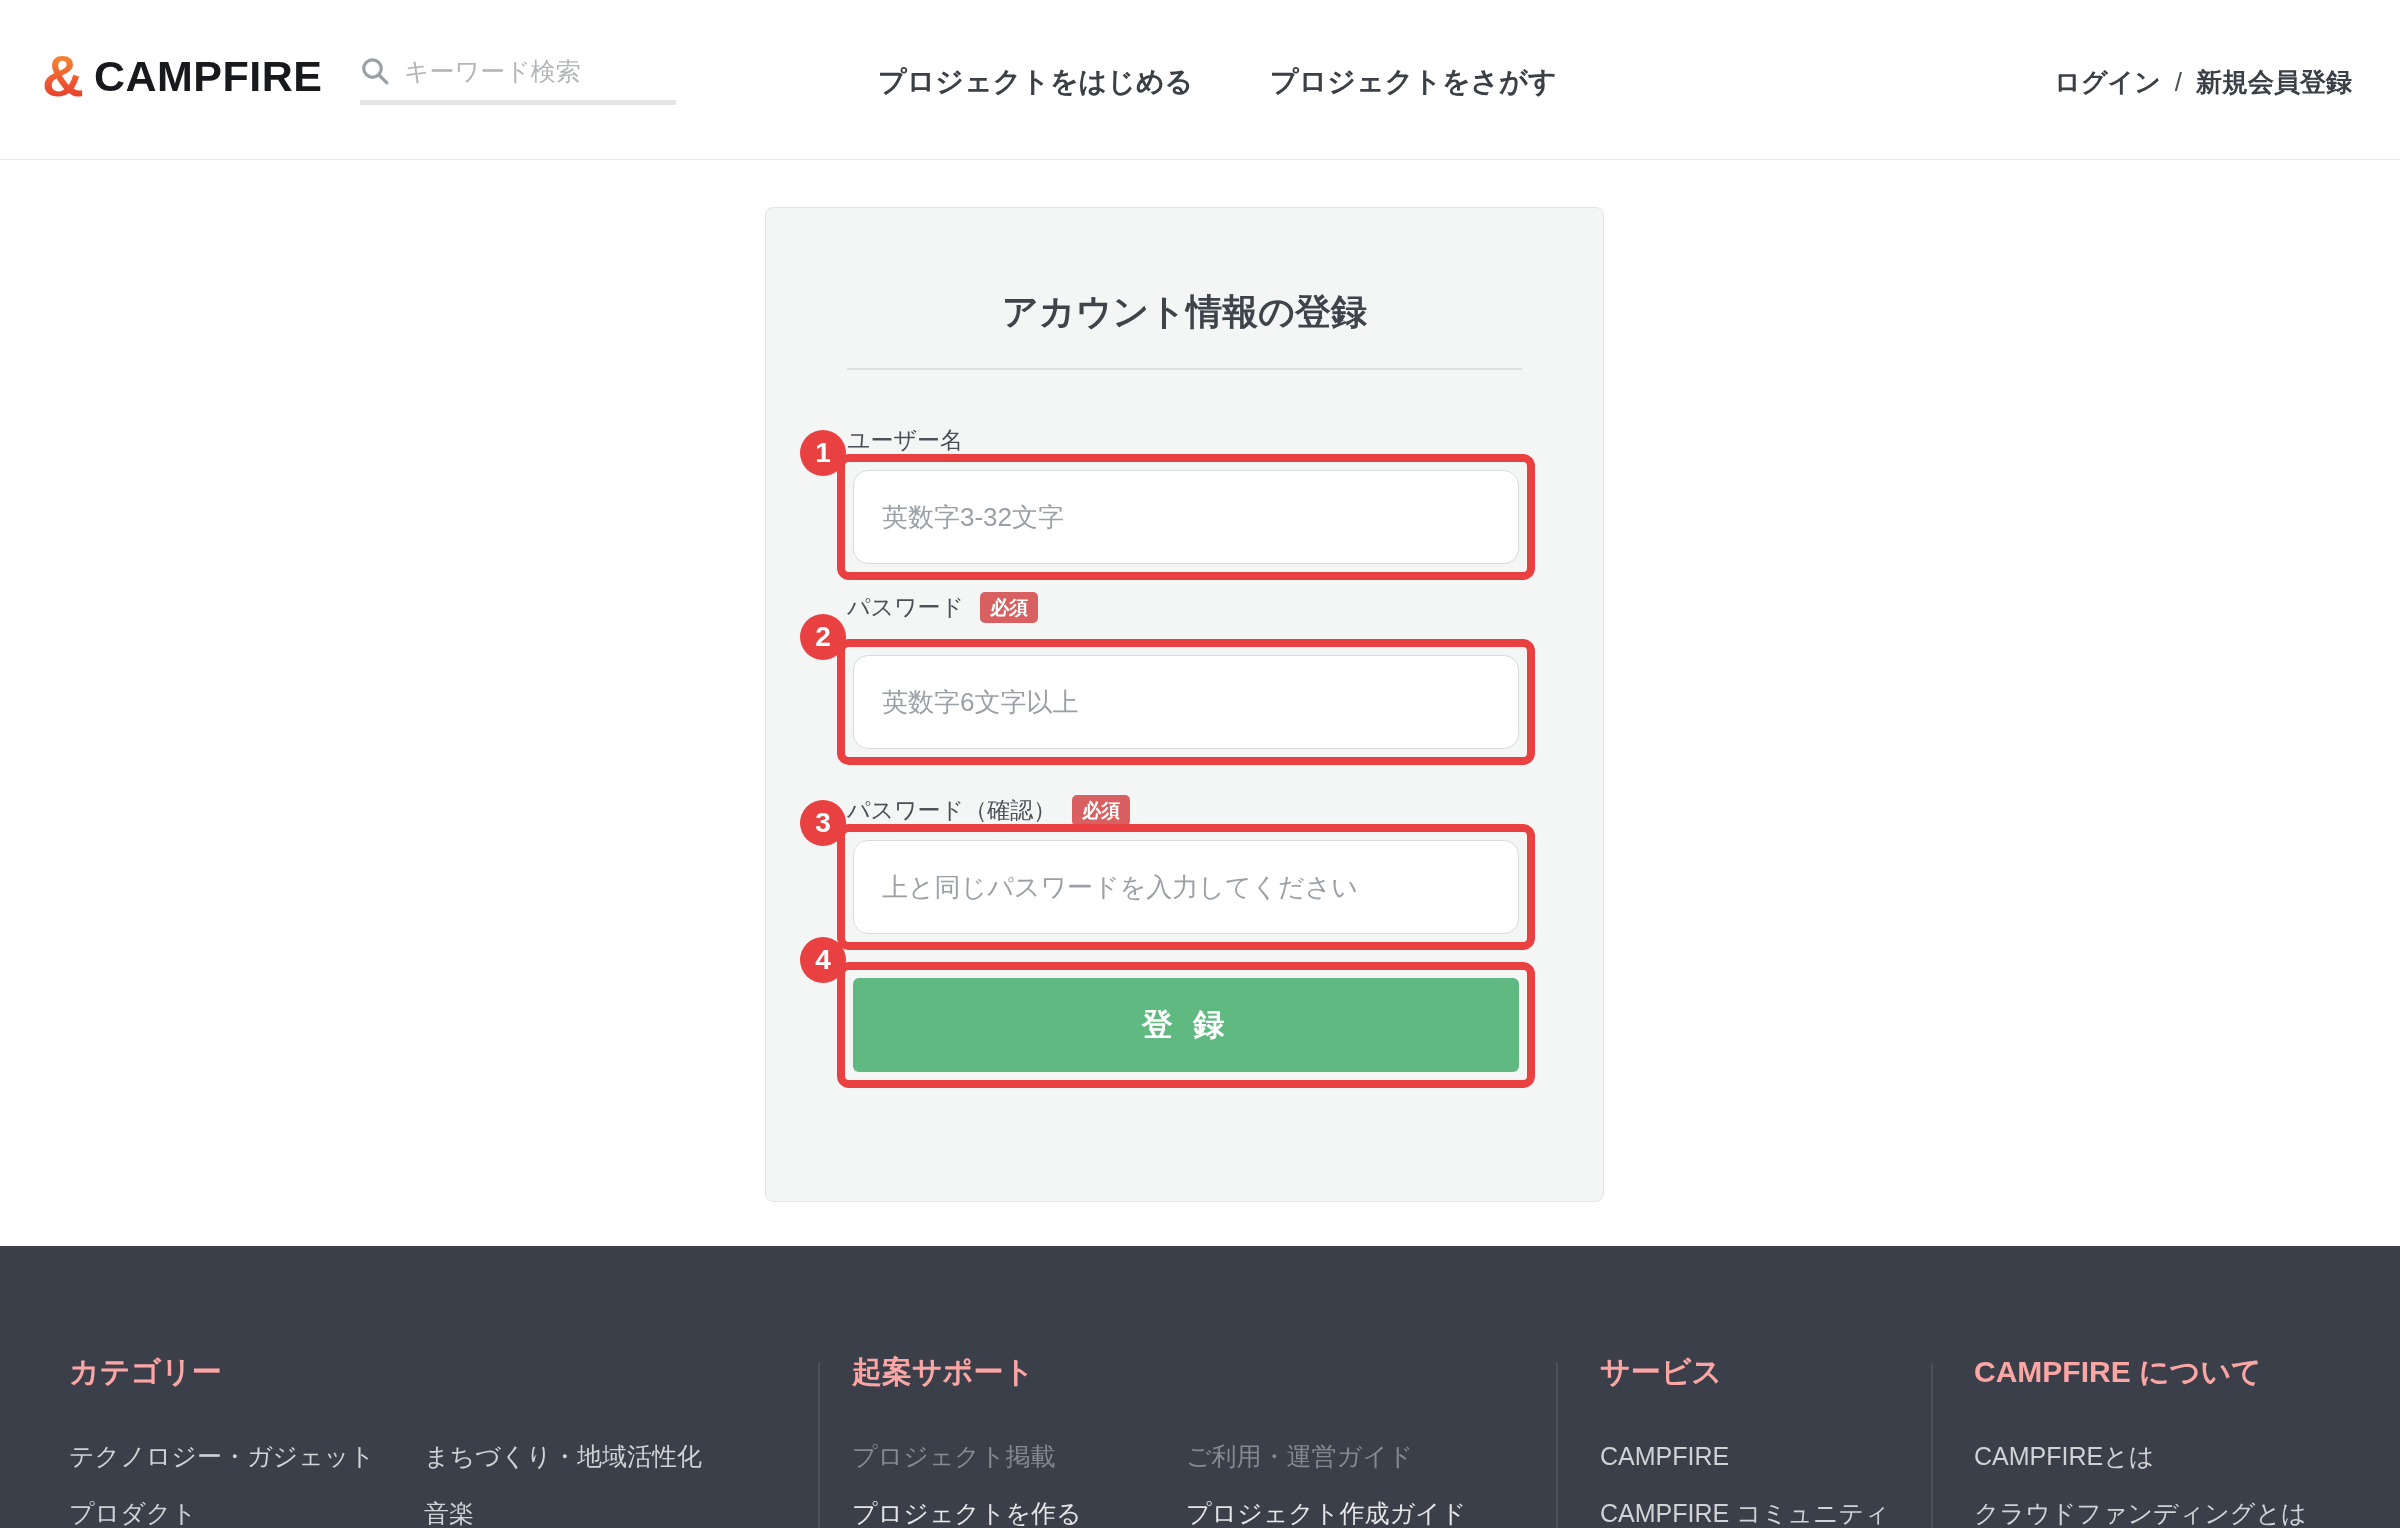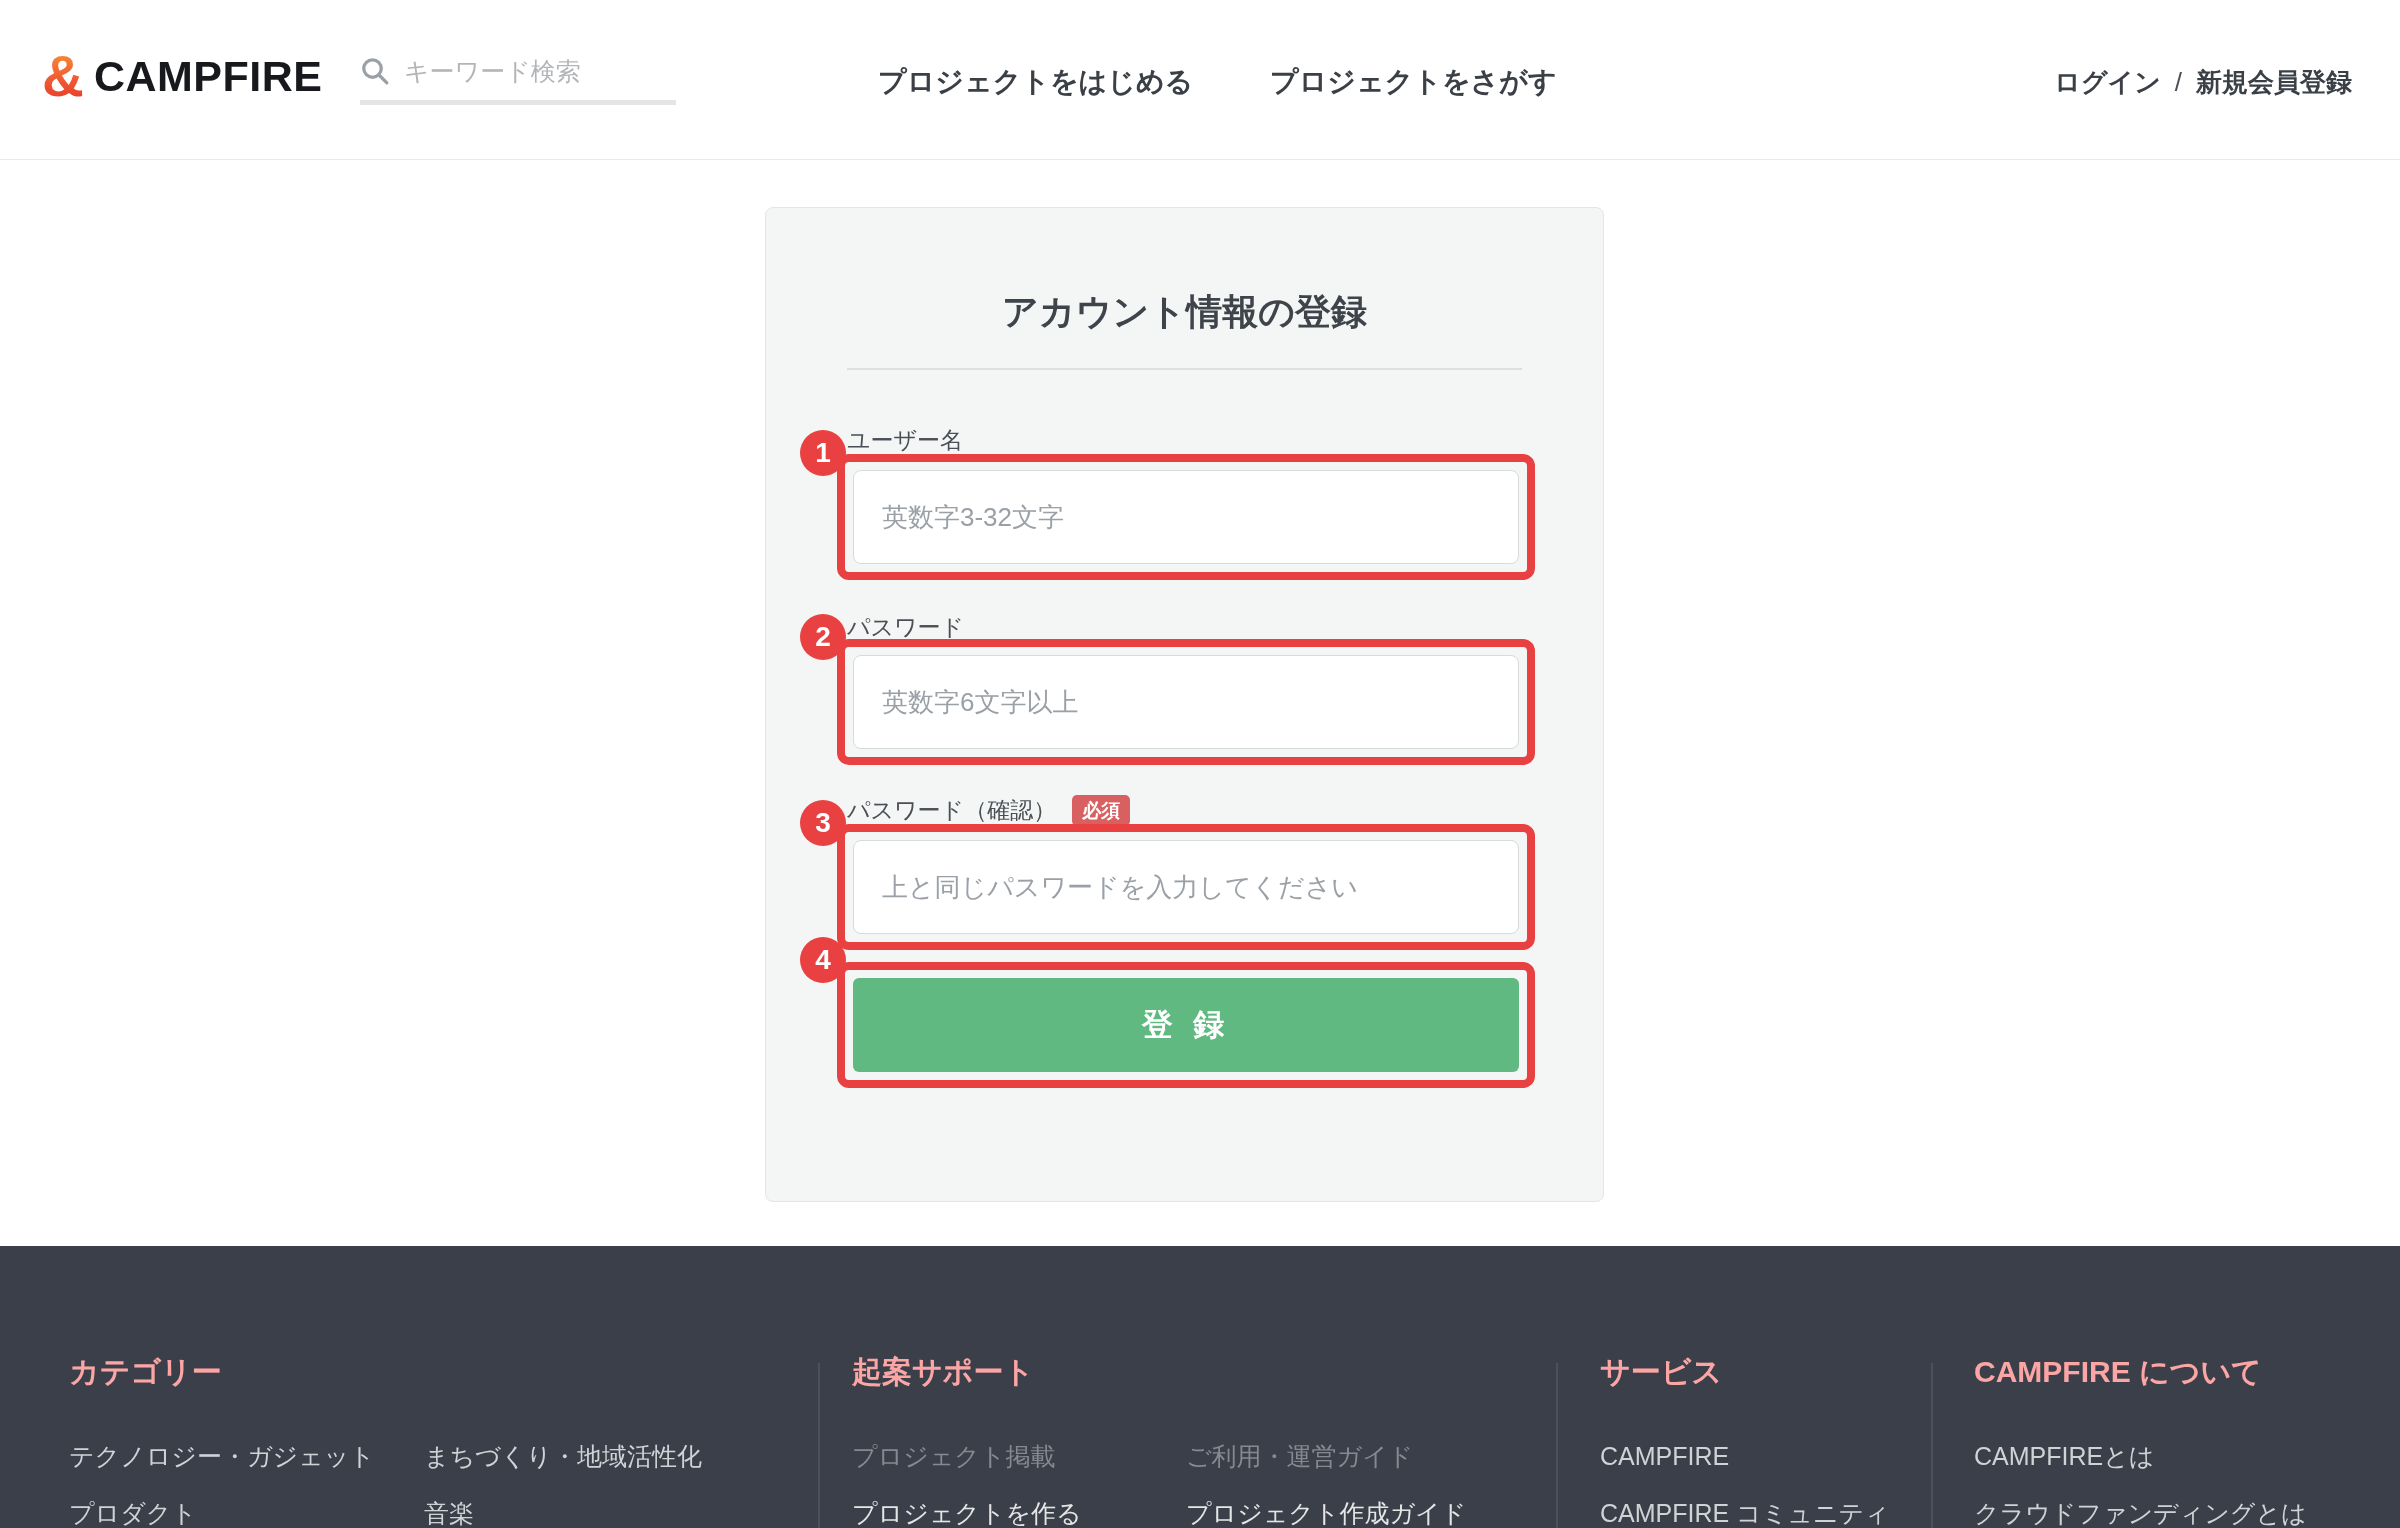--- a/index.html
+++ b/index.html
@@ -41,33 +41,33 @@
                 font-size:36px; font-weight:700; color:#3f444b; line-height:48px; }
   .card-divider { position:absolute; top:160px; left:81px; right:81px; height:0; border-top:2px solid #dddfe0; }
 
   .flabel { position:absolute; left:81px; display:flex; align-items:center; gap:16px; height:32px; }
   .flabel .ltext { font-size:23px; color:#4a4f55; line-height:32px; }
   .req-badge { background:#d86060; color:#ffffff; font-size:19px; font-weight:700; line-height:19px;
                padding:6px 10px; border-radius:5px; }
 
   .anno-box { position:absolute; left:71px; width:698px; height:126px;
               border:8px solid #e94141; border-radius:12px; padding:8px; background:transparent; }
-  .field-input { width:100%; height:100%; border:1px solid #d8dbdb; border-radius:8px; background:#fff;
+  .field-input { width:100%; height:100%; border:1px solid #d8dbdb; border-radius:15px; background:#fff;
                  font-size:26px; color:#333; padding:0 28px; outline:none; font-family:inherit; }
   .field-input::placeholder { color:#9aa0a6; }
 
   .submit-btn { width:100%; height:100%; border:none; border-radius:6px; background:#5fb980;
                 color:#fff; font-size:31px; font-weight:700; letter-spacing:6px; cursor:pointer; font-family:inherit; }
 
   .marker { position:absolute; width:46px; height:46px; border-radius:50%; background:#e94141;
             color:#fff; font-size:28px; font-weight:700; display:flex; align-items:center; justify-content:center;
             z-index:5; }
 
   .label-1 { top:216px; } .box-1 { top:246px; } .marker-1 { left:34px; top:222px; }
-  .label-2 { top:403px;flex-direction:column; } .box-2 { top:431px; } .marker-2 { left:34px; top:406px; }
+  .label-2 { top:383px; } .box-2 { top:431px; } .marker-2 { left:34px; top:406px; }
   .label-3 { top:586px; } .box-3 { top:616px; } .marker-3 { left:34px; top:592px; }
                           .box-4 { top:754px; } .marker-4 { left:34px; top:729px; }
 
   
   .footer { position:relative; width:100%; height:282px; background:#3a3f49; overflow:hidden; }
   .fdivider { position:absolute; top:117px; width:2px; height:400px; background:#4b515a; }
   .fdiv-1 { left:818px; } .fdiv-2 { left:1556px; } .fdiv-3 { left:1931px; }
   .fcol { position:absolute; top:0; }
   .fcol-1 { left:69px; } .fcol-2 { left:852px; } .fcol-3 { left:1600px; } .fcol-4 { left:1974px; }
   .fhead { position:absolute; top:106px; font-size:30px; font-weight:700; color:#fca5a5; white-space:nowrap; }

